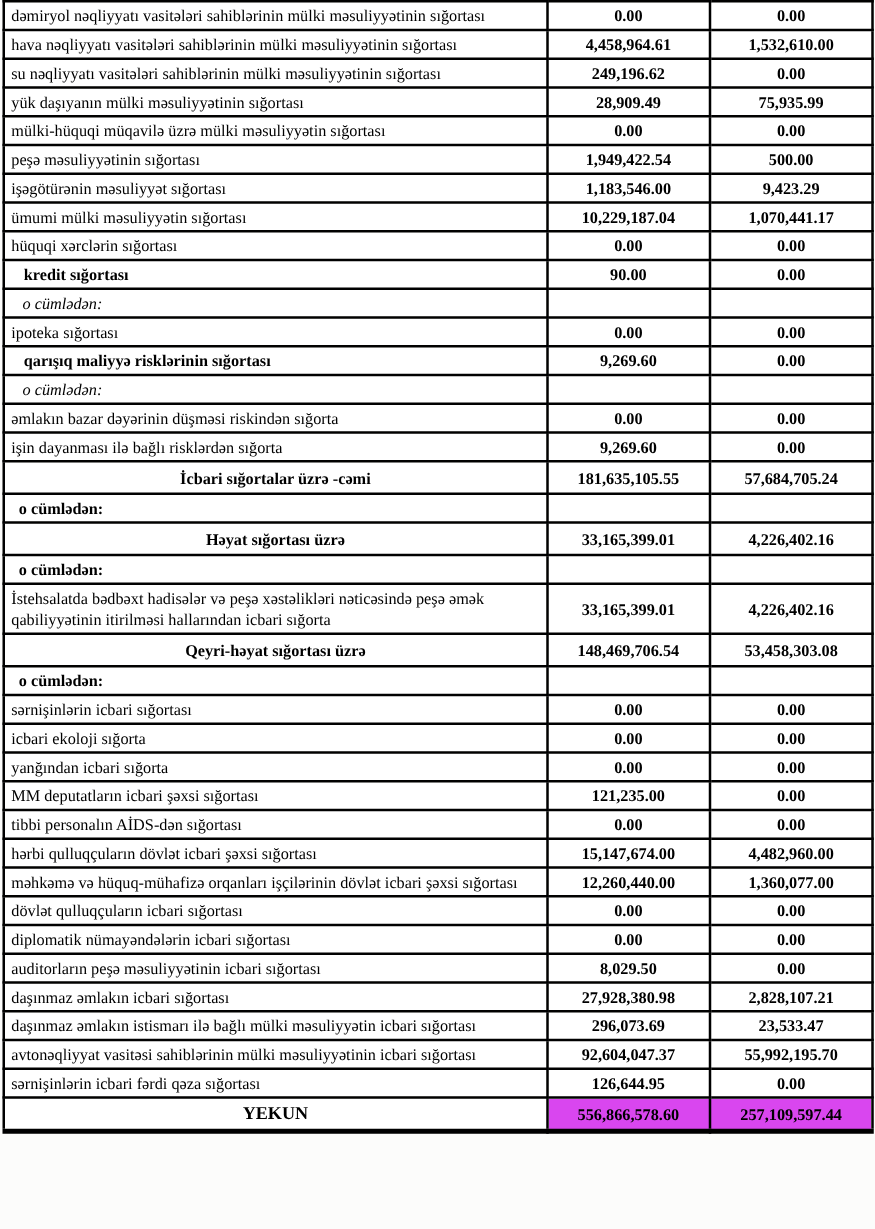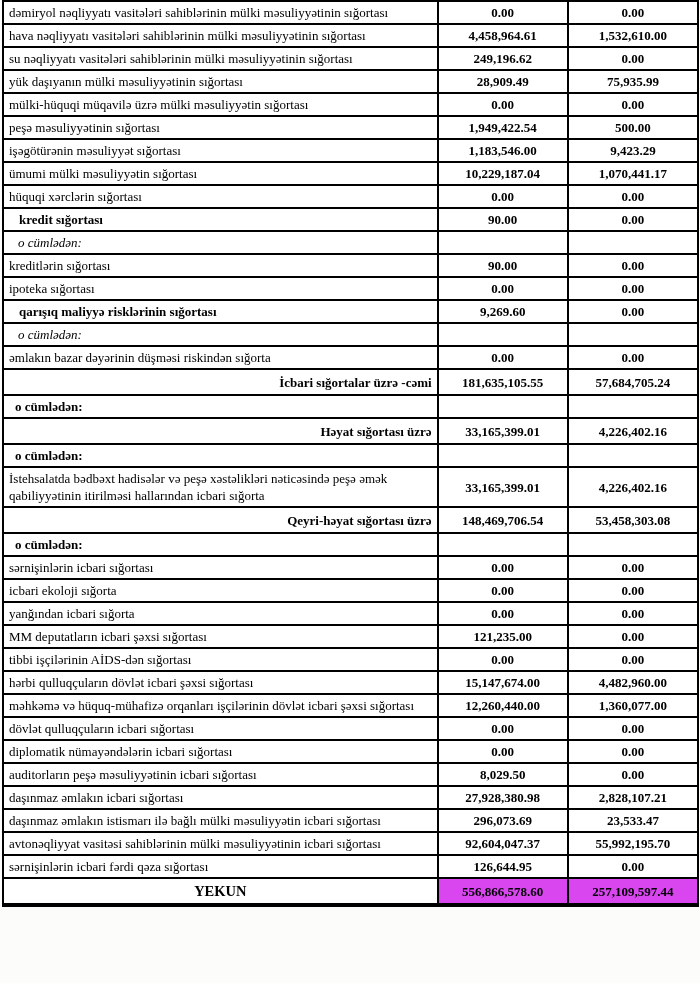--- a/index.html
+++ b/index.html
@@ -42,21 +42,21 @@
   tr.bold    { height: 22px; }
   tr.bold .c-label { font-weight: bold; padding-left: 15px; }
 
   tr.subi  { height: 14px; }
   tr.subi .c-label { font-style: italic; padding-left: 14px; }
 
   tr.subb  { height: 17px; }
   tr.subb .c-label { font-weight: bold; padding-left: 11px; }
 
   tr.section { height: 26px; }
-  tr.section .c-label { font-weight: bold; text-align: right; }
+  tr.section .c-label { font-weight: bold; text-align: center; }
 
   tr.total { height: 27px; }
   tr.total .c-label { font-weight: bold; text-align: center; font-size: 14.5px; }
   tr.total .c-val { background: #d946ef; }
 </style>
 </head>
 <body>
 
 <div class="page">
   <table class="t">
@@ -115,42 +115,42 @@
           <td class="c-label">kredit sığortası</td>
           <td class="c-val">90.00</td>
           <td class="c-val">0.00</td>
         </tr>
         <tr class="subi">
           <td class="c-label">o cümlədən:</td>
           <td class="c-val"></td>
           <td class="c-val"></td>
         </tr>
         <tr class="item">
-          <td class="c-label">kreditlərin sığortası</td>
-          <td class="c-val">90.00</td>
-          <td class="c-val">0.00</td>
-        </tr>
-        <tr class="item">
           <td class="c-label">ipoteka sığortası</td>
           <td class="c-val">0.00</td>
           <td class="c-val">0.00</td>
         </tr>
         <tr class="bold">
           <td class="c-label">qarışıq maliyyə risklərinin sığortası</td>
           <td class="c-val">9,269.60</td>
           <td class="c-val">0.00</td>
         </tr>
         <tr class="subi">
           <td class="c-label">o cümlədən:</td>
           <td class="c-val"></td>
           <td class="c-val"></td>
         </tr>
         <tr class="item">
           <td class="c-label">əmlakın bazar dəyərinin düşməsi riskindən sığorta</td>
           <td class="c-val">0.00</td>
+          <td class="c-val">0.00</td>
+        </tr>
+        <tr class="item">
+          <td class="c-label">işin dayanması ilə bağlı risklərdən sığorta</td>
+          <td class="c-val">9,269.60</td>
           <td class="c-val">0.00</td>
         </tr>
         <tr class="section">
           <td class="c-label">İcbari sığortalar üzrə -cəmi</td>
           <td class="c-val">181,635,105.55</td>
           <td class="c-val">57,684,705.24</td>
         </tr>
         <tr class="subb">
           <td class="c-label">o cümlədən:</td>
           <td class="c-val"></td>
@@ -195,21 +195,21 @@
           <td class="c-label">yanğından icbari sığorta</td>
           <td class="c-val">0.00</td>
           <td class="c-val">0.00</td>
         </tr>
         <tr class="item">
           <td class="c-label">MM deputatların icbari şəxsi sığortası</td>
           <td class="c-val">121,235.00</td>
           <td class="c-val">0.00</td>
         </tr>
         <tr class="item">
-          <td class="c-label">tibbi işçilərinin AİDS-dən sığortası</td>
+          <td class="c-label">tibbi personalın AİDS-dən sığortası</td>
           <td class="c-val">0.00</td>
           <td class="c-val">0.00</td>
         </tr>
         <tr class="item">
           <td class="c-label">hərbi qulluqçuların dövlət icbari şəxsi sığortası</td>
           <td class="c-val">15,147,674.00</td>
           <td class="c-val">4,482,960.00</td>
         </tr>
         <tr class="item">
           <td class="c-label">məhkəmə və hüquq-mühafizə orqanları işçilərinin dövlət icbari şəxsi sığortası</td>

